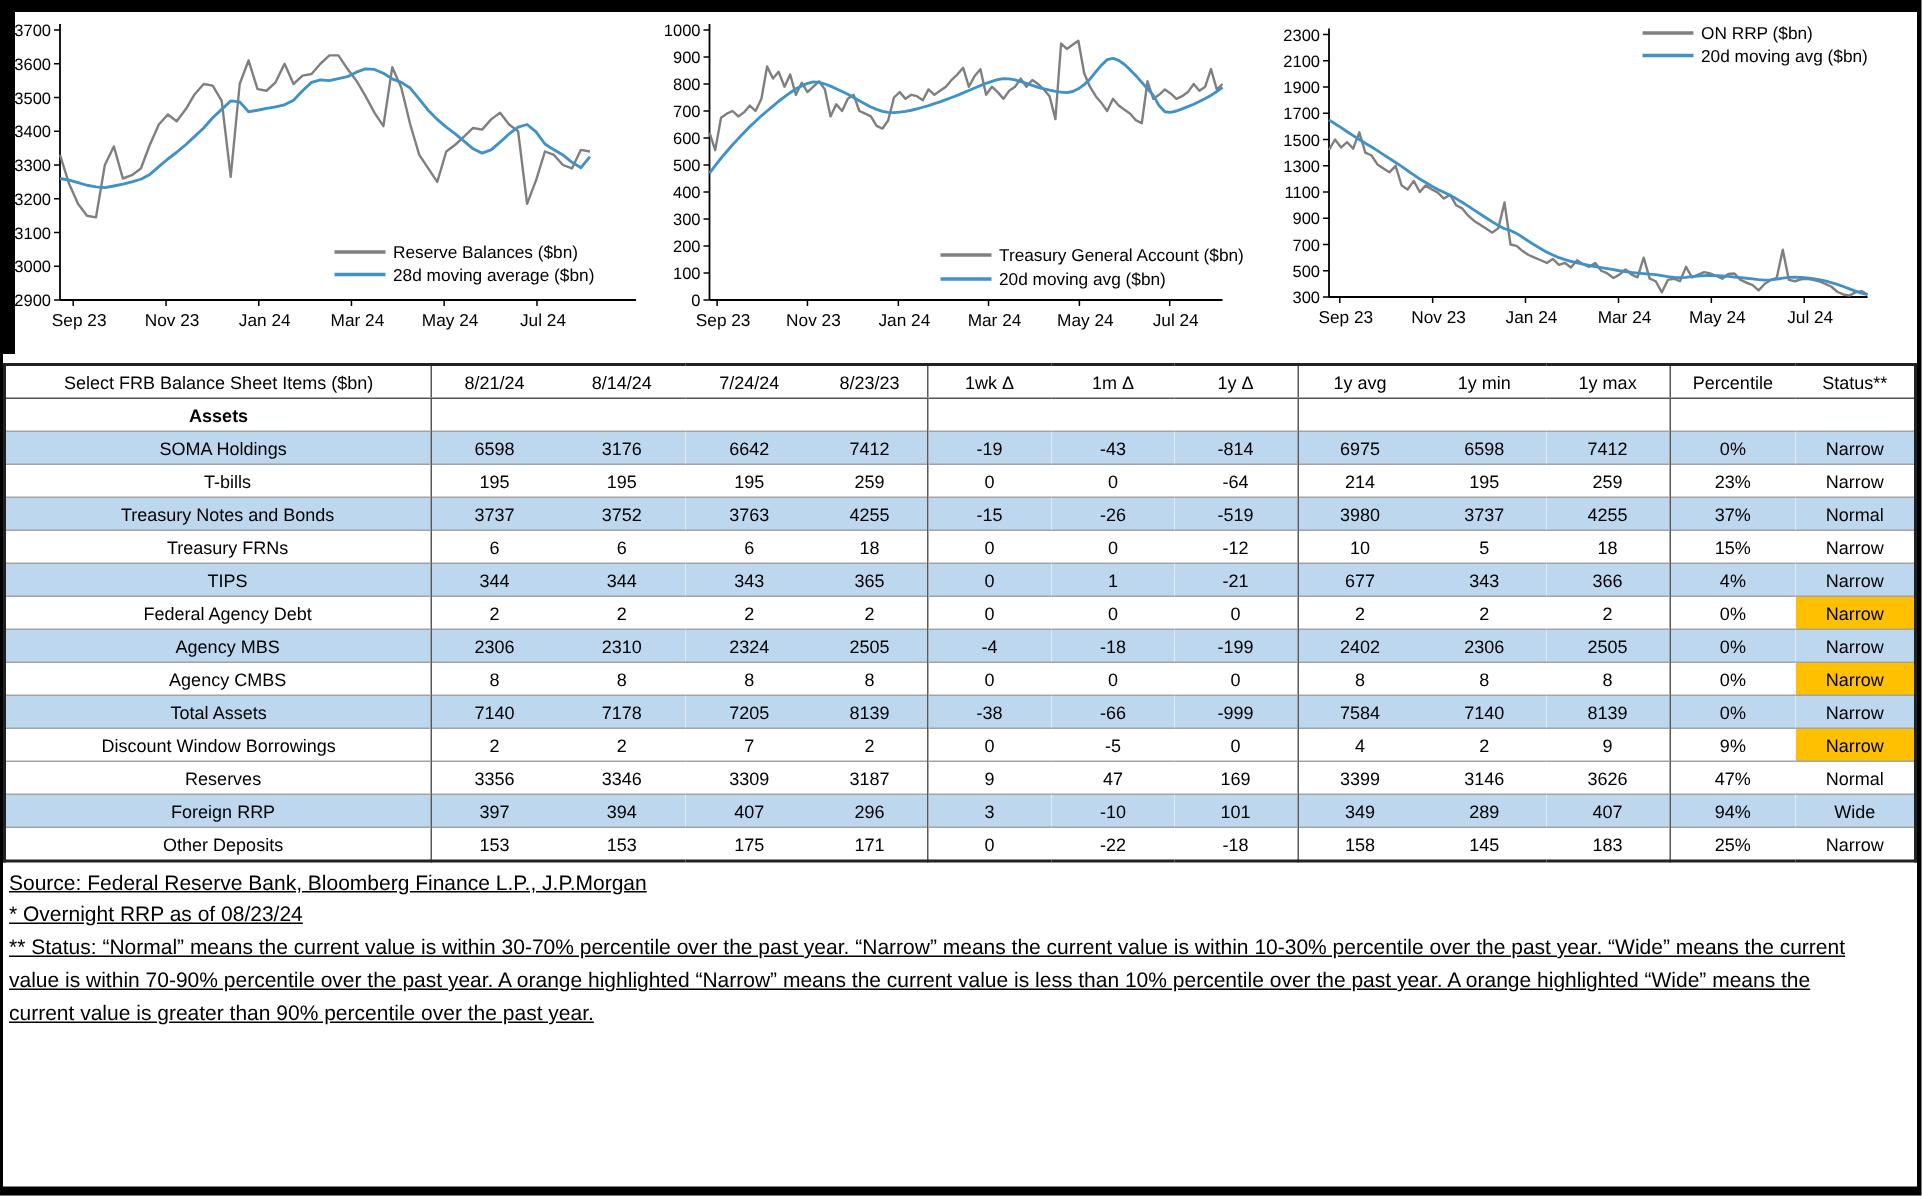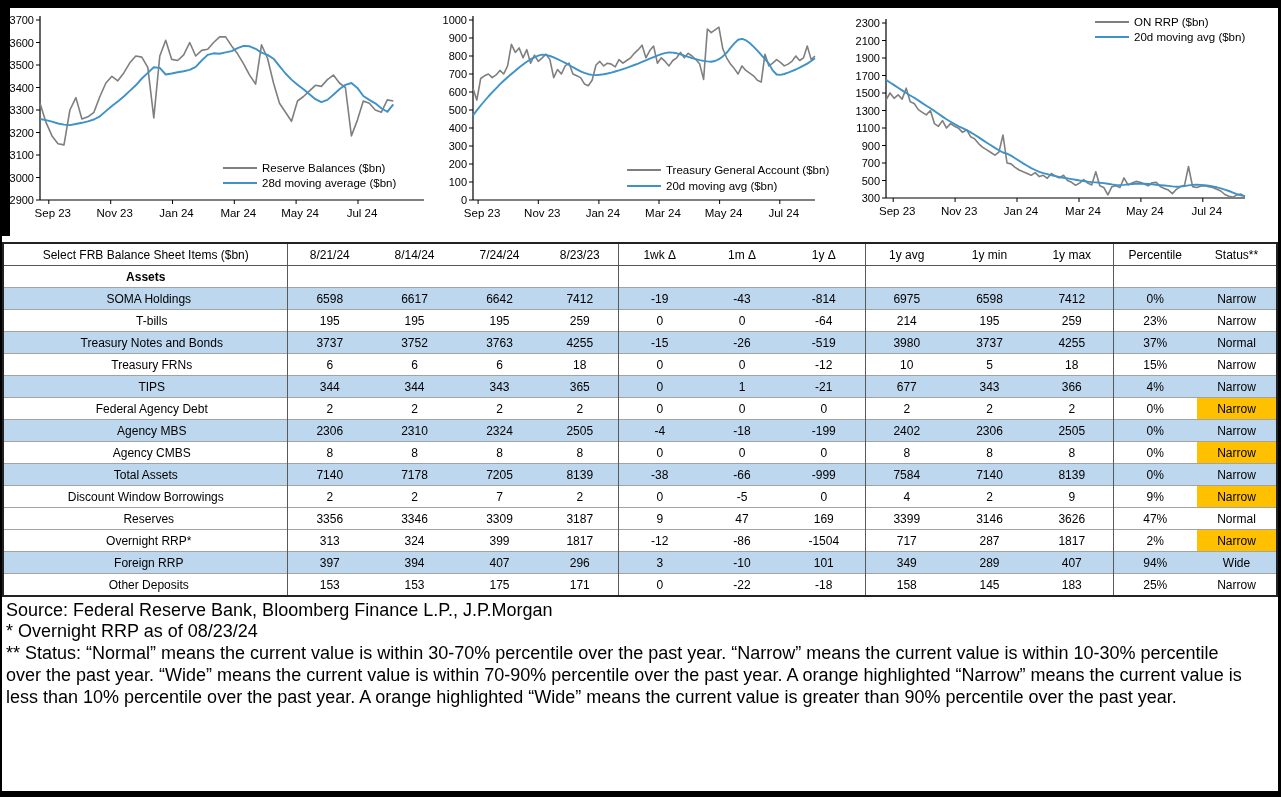--- a/index.html
+++ b/index.html
@@ -14,21 +14,21 @@
               border-top:1px solid #a3a3a3;font-size:12px;}
   table.bs thead td{border-top:none;border-bottom:1px solid #555;}
   td.label{text-align:left;}
   .ind0{padding-left:4px !important;}
   .ind1{padding-left:10px !important;}
   .ind2{padding-left:16px !important;margin-top:48px;}
   .bold{font-weight:bold;}
   tr.blue td{background:#BDD7EE;}
   td.orange{background:#FFC000;}
   td.sep{border-left:1.5px solid #595959;}
-  .footnotes{padding:3px 0 0 4px;font-size:18px;line-height:21px;}
+  .footnotes{padding:3px 0 0 4px;font-size:14px;line-height:21px;text-decoration:underline;}
   .status-note{width:1245px;line-height:22px;}
 </style>
 </head>
 <body>
 
 <div id="content">
   <div class="charts-row">
     <div class="chart" id="chart0">
         <svg width="424" height="228">
           <line x1="26" y1="192.0" x2="30" y2="192.0" stroke="#000" stroke-width="1"></line>
@@ -210,21 +210,21 @@
           <td></td>
           <td class="sep"></td>
           <td></td>
           <td></td>
           <td class="sep"></td>
           <td></td>
         </tr>
         <tr class="blue">
           <td class="label ind1">SOMA Holdings</td>
           <td class="sep">6598</td>
-          <td>6617</td>
+          <td>3176</td>
           <td>6642</td>
           <td>7412</td>
           <td class="sep">-19</td>
           <td>-43</td>
           <td>-814</td>
           <td class="sep">6975</td>
           <td>6598</td>
           <td>7412</td>
           <td class="sep">0%</td>
           <td class="orange">Narrow</td>
@@ -372,35 +372,20 @@
           <td>3187</td>
           <td class="sep">9</td>
           <td>47</td>
           <td>169</td>
           <td class="sep">3399</td>
           <td>3146</td>
           <td>3626</td>
           <td class="sep">47%</td>
           <td>Normal</td>
         </tr>
-        <tr>
-          <td class="label ind1">Overnight RRP*</td>
-          <td class="sep">313</td>
-          <td>324</td>
-          <td>399</td>
-          <td>1817</td>
-          <td class="sep">-12</td>
-          <td>-86</td>
-          <td>-1504</td>
-          <td class="sep">717</td>
-          <td>287</td>
-          <td>1817</td>
-          <td class="sep">2%</td>
-          <td class="orange">Narrow</td>
-        </tr>
         <tr class="blue">
           <td class="label ind1">Foreign RRP</td>
           <td class="sep">397</td>
           <td>394</td>
           <td>407</td>
           <td>296</td>
           <td class="sep">3</td>
           <td>-10</td>
           <td>101</td>
           <td class="sep">349</td>

